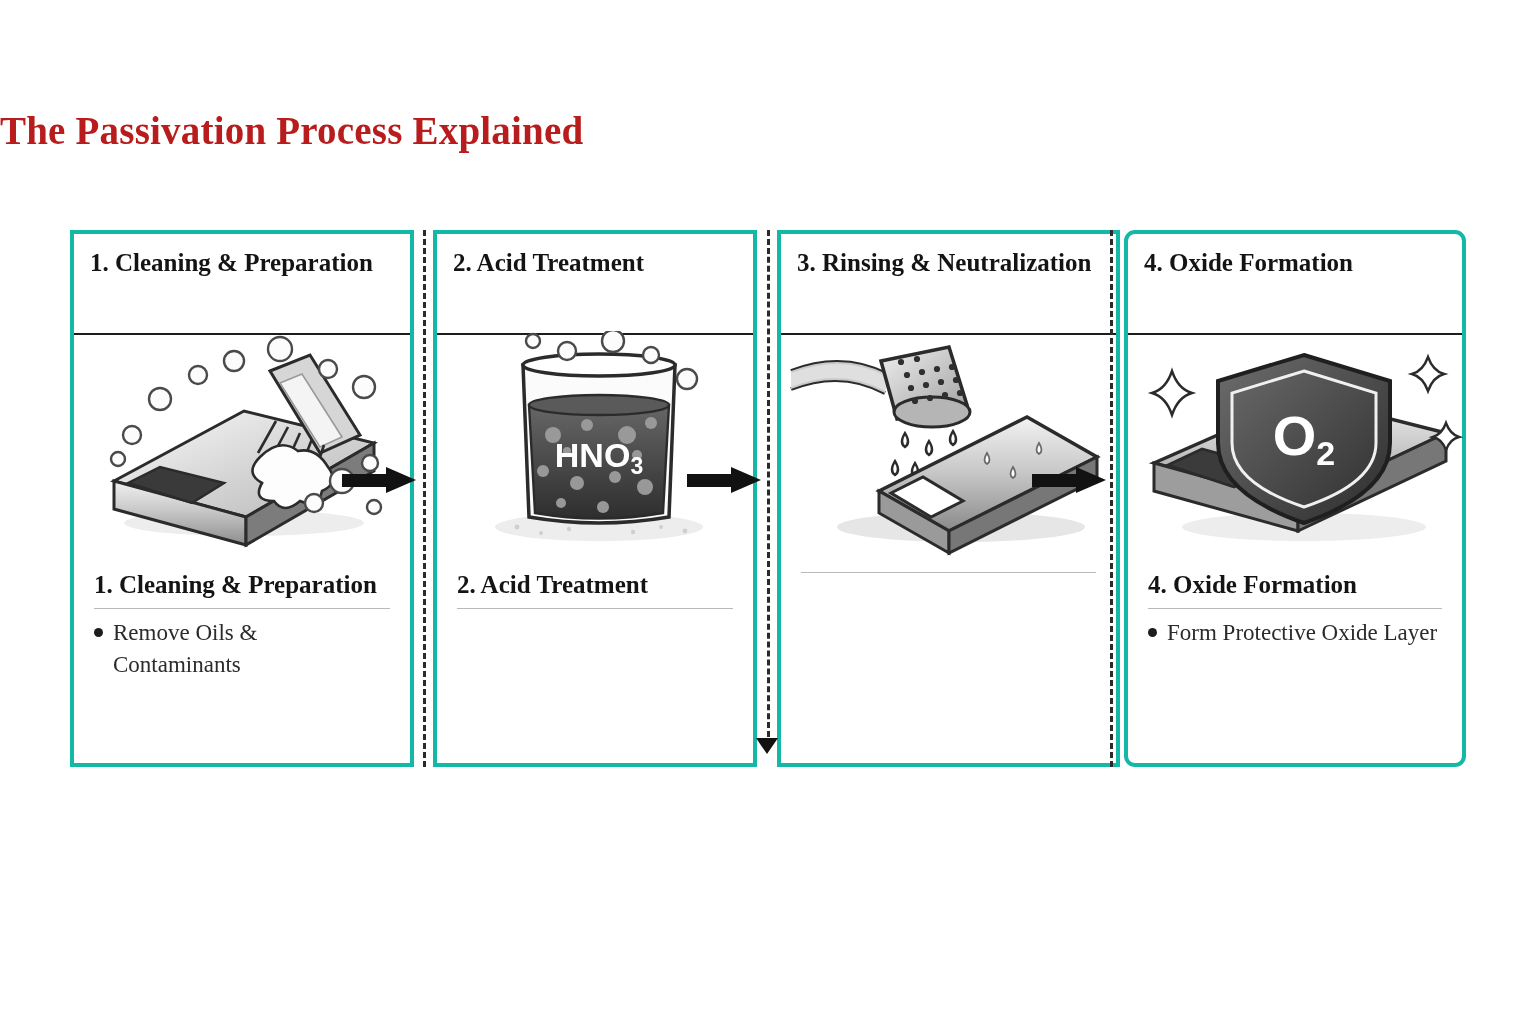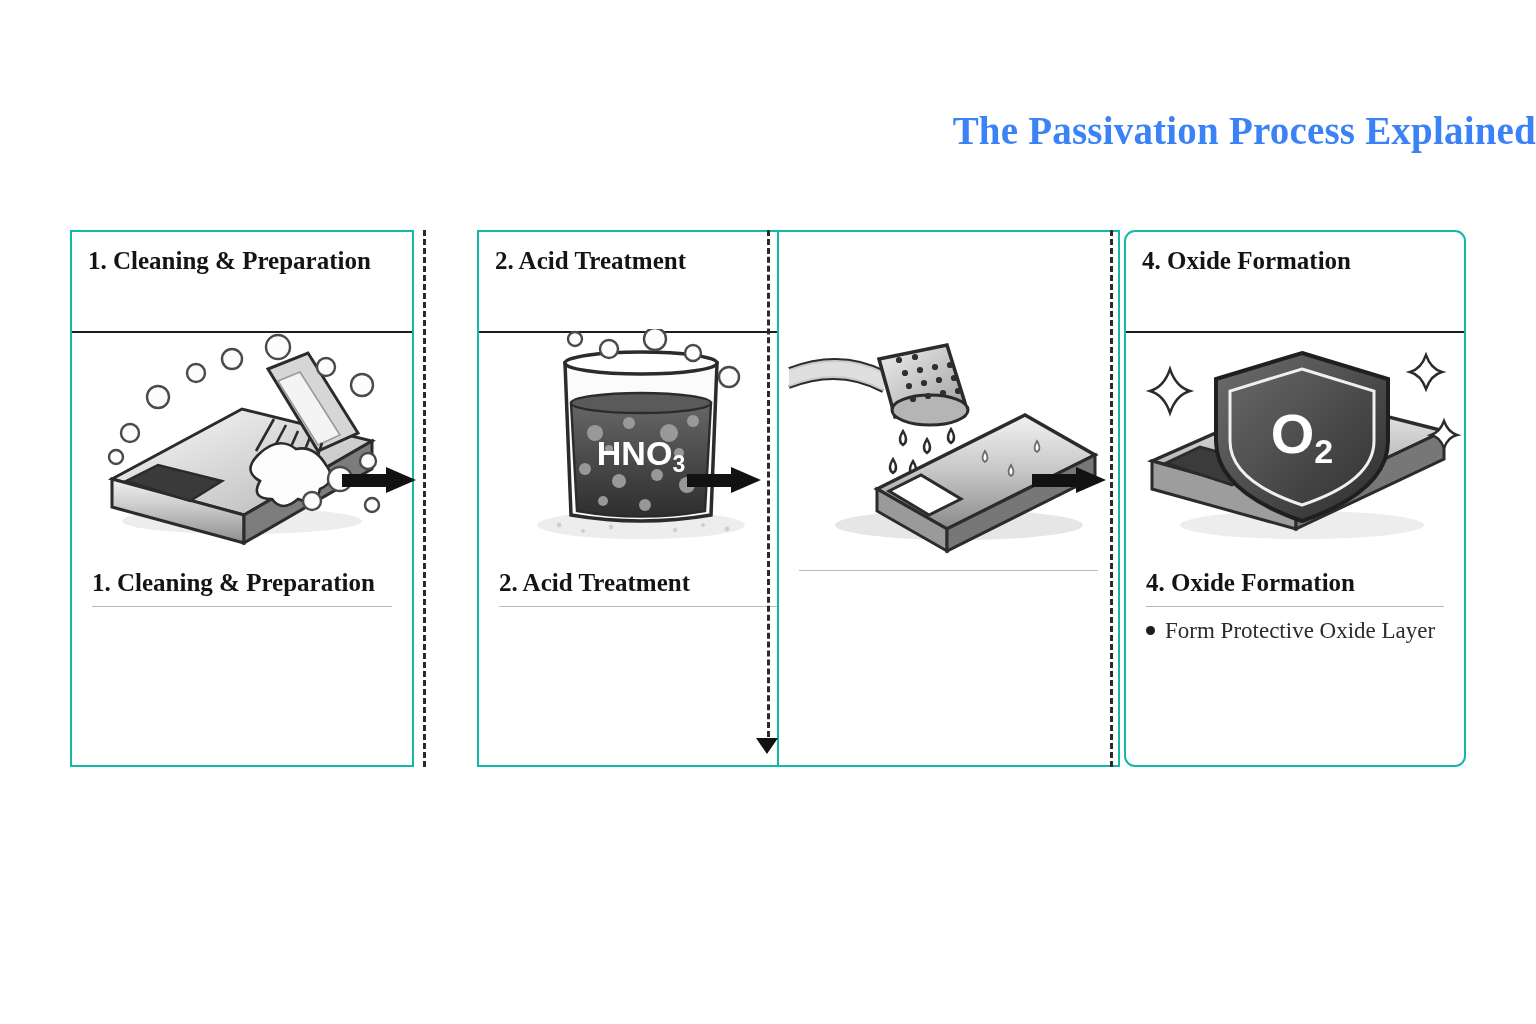--- a/index.html
+++ b/index.html
@@ -15,46 +15,46 @@
     color: #1a1a1a;
     overflow: hidden;
   }
 
   
   #diagram-title {
     position: absolute;
     top: 108px;
     left: 0;
     width: 1536px;
-    text-align: right;
+    text-align: left;
     font-size: 39px;
     font-weight: bold;
     letter-spacing: 0.2px;
-    color: #3b82f6;
+    color: #b91c1c;
   }
 
   
   #flow-container {
     position: absolute;
     left: 70px;
     top: 230px;
     width: 1396px;
     height: 537px;
   }
 
   .step-card {
     position: absolute;
     top: 0;
     height: 537px;
-    border: 2px solid #14b8a6;
+    border: 4px solid #14b8a6;
     box-sizing: border-box;
     background: #ffffff;
   }
   .step-card.card-0 { left: 0px;    width: 344px; }
-  .step-card.card-1 { left: 363px;  width: 324px; margin-left: 44px; }
+  .step-card.card-1 { left: 363px;  width: 324px; }
   .step-card.card-2 { left: 707px;  width: 343px; }
   .step-card.card-3 { left: 1054px; width: 342px; border-radius: 11px; }
 
   .card-header {
     position: absolute;
     left: 0; top: 0;
     width: 100%;
     height: 101px;
     border-bottom: 2px solid #1d1d1d;
     box-sizing: border-box;
@@ -223,20 +223,24 @@
           <circle cx="296" cy="132" r="8"></circle>
           <circle cx="240" cy="172" r="9"></circle>
           <circle cx="300" cy="176" r="7"></circle>
         </g>
       </svg>
     </div>
 
     <div class="card-body">
       <div class="body-title">1. Cleaning &amp; Preparation</div>
       <div class="body-rule"></div>
+      <div class="bullet-row">
+        <span class="bullet-dot"></span>
+        <span class="bullet-text">Remove Oils &amp; Contaminants</span>
+      </div>
     </div>
   </div>
 
   <div class="step-card card-1">
     <div class="card-header">
       <div class="card-header-text">2. Acid Treatment</div>
     </div>
 
     <div class="card-illustration">
       <svg width="324" height="233" viewBox="0 0 324 233">
@@ -293,20 +297,23 @@
       </svg>
     </div>
 
     <div class="card-body">
       <div class="body-title">2. Acid Treatment</div>
       <div class="body-rule"></div>
     </div>
   </div>
 
   <div class="step-card card-2">
+    <div class="card-header">
+      <div class="card-header-text">3. Rinsing &amp; Neutralization</div>
+    </div>
 
     <div class="card-illustration">
       <svg width="343" height="233" viewBox="0 0 343 233">
         <defs>
           <linearGradient id="metal3" x1="0" y1="0" x2="0" y2="1">
             <stop offset="0%" stop-color="#f2f2f2"></stop>
             <stop offset="50%" stop-color="#c6c6c6"></stop>
             <stop offset="100%" stop-color="#8a8a8a"></stop>
           </linearGradient>
           <linearGradient id="head3" x1="0" y1="0" x2="1" y2="1">

